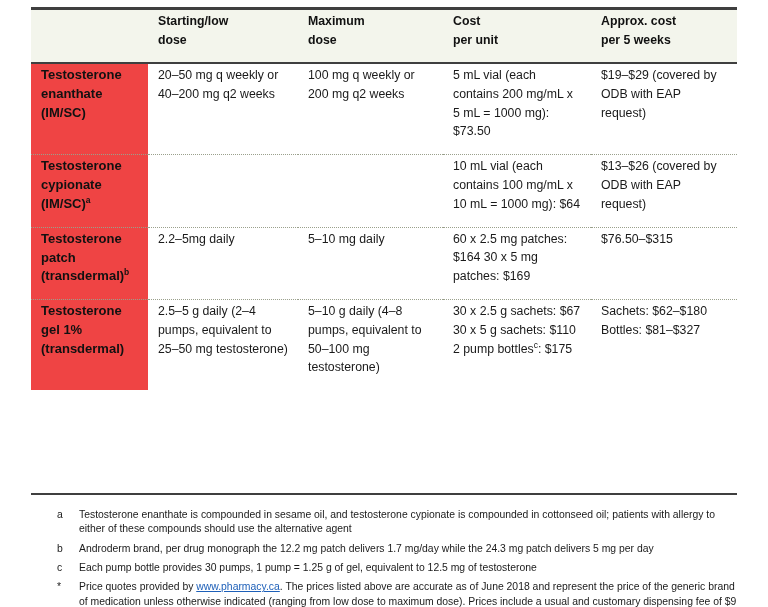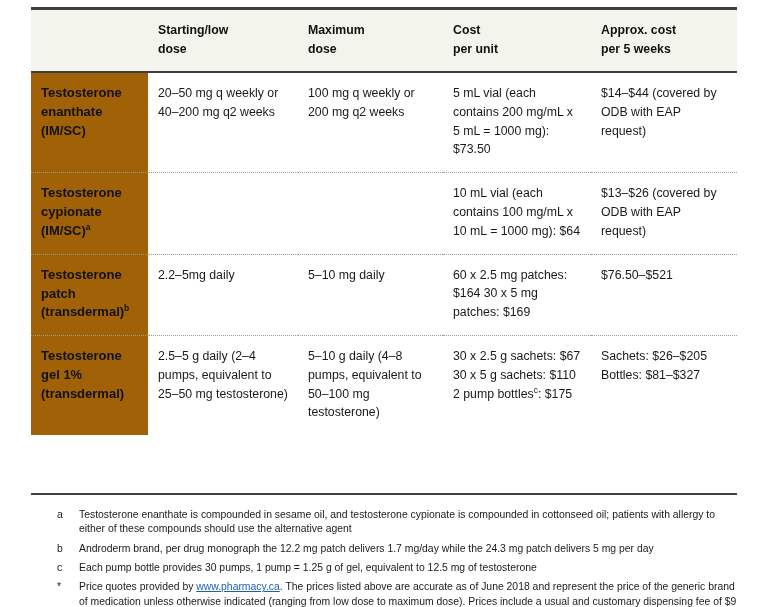--- a/index.html
+++ b/index.html
@@ -34,21 +34,21 @@
     left: 31px;
     top: 10px;
     width: 706px;
     border-collapse: collapse;
     table-layout: fixed;
   }
   table.dose-table th,
   table.dose-table td {
     vertical-align: top;
     text-align: left;
-    padding: 11px 10px 13px 10px;
+    padding: 2px 10px 13px 10px;
     font-size: 12.3px;
     line-height: 1.52;
     box-sizing: border-box;
   }
   thead th {
     background: #f3f5ec;
     font-size: 13px;
     font-weight: bold;
     color: #111111;
     padding-top: 14px;
@@ -61,21 +61,21 @@
   thead tr {
     border-bottom: 2px solid #3f3f3f;
   }
   tbody tr {
     border-bottom: 1px dotted #9aa08c;
   }
   tbody tr:last-child {
     border-bottom: none;
   }
   tbody td.rowhead {
-    background: #a16207;
+    background: #ef4444;
     font-weight: bold;
     font-size: 13px;
     color: #111111;
     line-height: 1.45;
   }
   .col1 { width: 117px; }
   .col2 { width: 150px; }
   .col3 { width: 145px; }
   .col4 { width: 148px; }
   .col5 { width: 146px; }
@@ -159,21 +159,21 @@
 
       <tr>
         <td class="rowhead">
           <span>Testosterone</span><br>
           <span>enanthate</span><br>
           <span>(IM/SC)</span>
         </td>
         <td>20–50 mg q weekly or 40–200 mg q2 weeks</td>
         <td>100 mg q weekly or 200 mg q2 weeks</td>
         <td>5 mL vial (each contains 200 mg/mL x 5 mL = 1000 mg): $73.50</td>
-        <td>$14–$44 (covered by ODB with EAP request)</td>
+        <td>$19–$29 (covered by ODB with EAP request)</td>
       </tr>
 
       <tr>
         <td class="rowhead">
           <span>Testosterone</span><br>
           <span>cypionate</span><br>
           <span>(IM/SC)</span><sup>a</sup>
         </td>
         <td></td>
         <td></td>
@@ -184,37 +184,37 @@
       <tr>
         <td class="rowhead">
           <span>Testosterone</span><br>
           <span>patch</span><br>
           <span>(transdermal)</span><sup>b</sup>
         </td>
         <td>2.2–5mg daily</td>
         <td>5–10 mg daily</td>
         <td>60 x 2.5 mg patches: $164
 30 x 5 mg patches: $169</td>
-        <td>$76.50–$521</td>
+        <td>$76.50–$315</td>
       </tr>
 
       <tr>
         <td class="rowhead">
           <span>Testosterone</span><br>
           <span>gel 1%</span><br>
           <span>(transdermal)</span>
         </td>
         <td>2.5–5 g daily (2–4 pumps, equivalent to 25–50 mg testosterone)</td>
         <td>5–10 g daily (4–8 pumps, equivalent to 50–100 mg testosterone)</td>
         <td>
           <span>30 x 2.5 g sachets: $67</span><br>
           <span>30 x 5 g sachets: $110</span><br>
           <span>2 pump bottles</span><sup>c</sup><span>: $175</span>
         </td>
-        <td>Sachets: $26–$205
+        <td>Sachets: $62–$180
 Bottles: $81–$327</td>
       </tr>
 
     </tbody>
   </table>
 
   <div class="bottom-rule" style="top:493px;"></div>
 
   <div class="notes">
     <div class="note-row">

